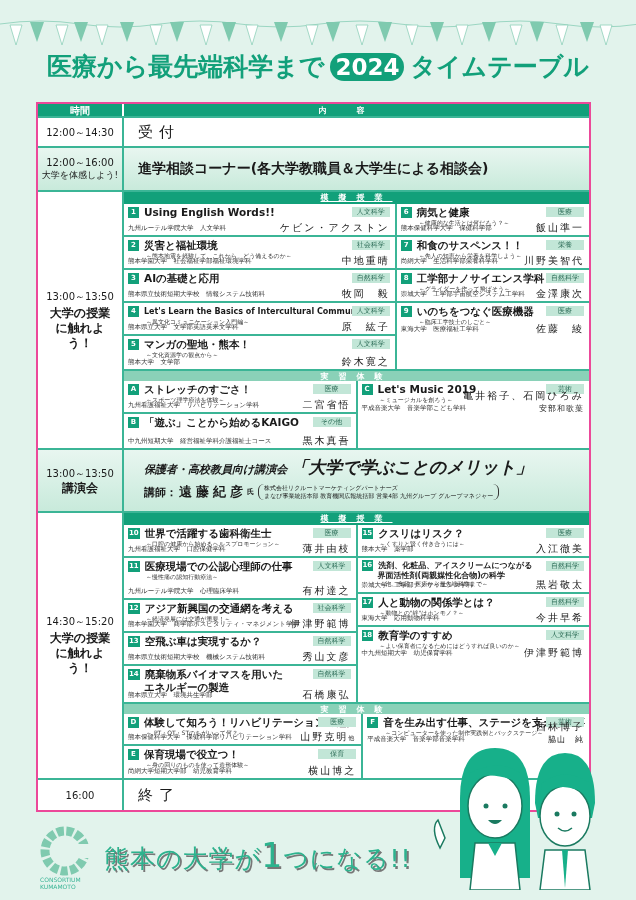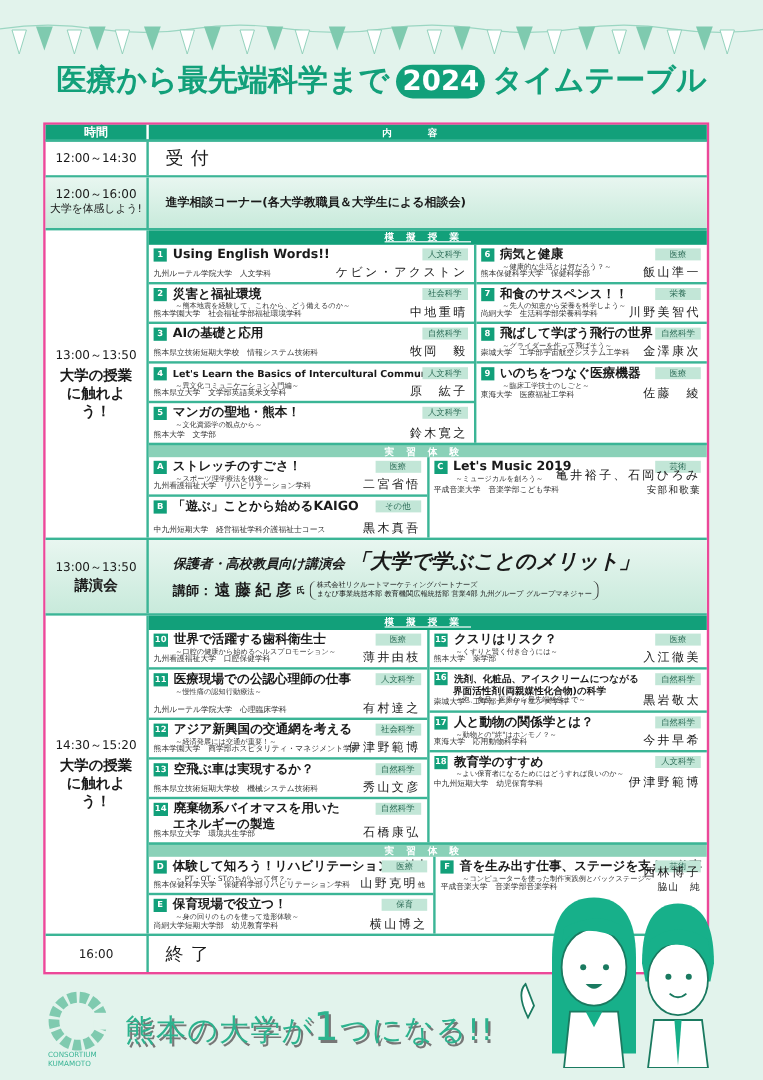--- a/index.html
+++ b/index.html
@@ -10,21 +10,21 @@
   .table { position: absolute; left: 36px; top: 90px; width: 555px; border: 2px solid #ec4899; background: #fff; margin-top: 12px; }
   .row { display: flex; border-bottom: 2px solid #3bb596; }
   .row:last-child { border-bottom: none; }
   .tcol { width: 86px; border-right: 2px solid #3bb596; display: flex; flex-direction: column; align-items: center; justify-content: center; font-size: 10px; text-align: center; line-height: 13px; }
   .ccol { flex: 1; }
   .hdr { background: #12a07a; color: #fff; height: 14px; font-size: 8px; font-weight: bold; }
   .hdr .tcol { border-right: 2px solid #fff; }
   .hdr .ccol { text-align: center; line-height: 14px; letter-spacing: 30px; }
   .plain .ccol { display: flex; align-items: center; padding-left: 14px; font-size: 15px; font-weight: normal; letter-spacing: 6px; }
   .gradrow { background: linear-gradient(#e8f6f0, #c8eadb); }
-  .gradrow .ccol { display: flex; align-items: center; padding-left: 14px; font-size: 10px; font-weight: bold; }
+  .gradrow .ccol { display: flex; align-items: center; padding-left: 14px; font-size: 14px; font-weight: bold; }
   .bandhead { height: 12px; line-height: 12px; color: #fff; font-size: 8px; font-weight: bold; text-align: center; letter-spacing: 10px; }
   .band-dark { background: #12a07a; text-decoration: underline; }
   .band-light { background: #8ad1b8; }
   .grid2 { display: flex; }
   .gcol { flex: 1; }
   .gcol.left { border-right: 2px solid #3bb596; }
   .item { position: relative; border-bottom: 2px solid #3bb596; padding: 2px 4px 1px 4px; height: 34px; }
   .gcol .item:last-child { border-bottom: none; }
   .ititle { font-size: 10.5px; font-weight: bold; line-height: 13px; white-space: nowrap; display: flex; align-items: center; }
   .num { display: inline-block; min-width: 11px; height: 11px; background: #12a07a; color: #fff; font-size: 7px; line-height: 11px; text-align: center; margin-right: 5px; font-weight: bold; padding: 0 1px; }
@@ -183,21 +183,21 @@
                 <span>和食のサスペンス！！</span>
               </div>
               <div class="sub">～先人の知恵から栄養を科学しよう～</div>
               <span class="tag">栄養</span>
               <span class="aff">尚絅大学　生活科学部栄養科学科</span>
               <span class="lect"><span>川野美智代</span><span style="font-size:6px"></span><span style="font-size:8px;letter-spacing:1px"></span></span>
             </div>
             <div class="item" style="height: 33px;">
               <div class="ititle">
                 <span class="num">8</span>
-                <span>飛ばして学ぼう飛行の世界</span>
+                <span>工学部ナノサイエンス学科</span>
               </div>
               <div class="sub">～グライダーを作って飛ばそう～</div>
               <span class="tag">自然科学</span>
               <span class="aff">崇城大学　工学部宇宙航空システム工学科</span>
               <span class="lect"><span>金澤康次</span><span style="font-size:6px"></span><span style="font-size:8px;letter-spacing:1px"></span></span>
             </div>
             <div class="item" style="height: 33px;">
               <div class="ititle">
                 <span class="num">9</span>
                 <span>いのちをつなぐ医療機器</span>

